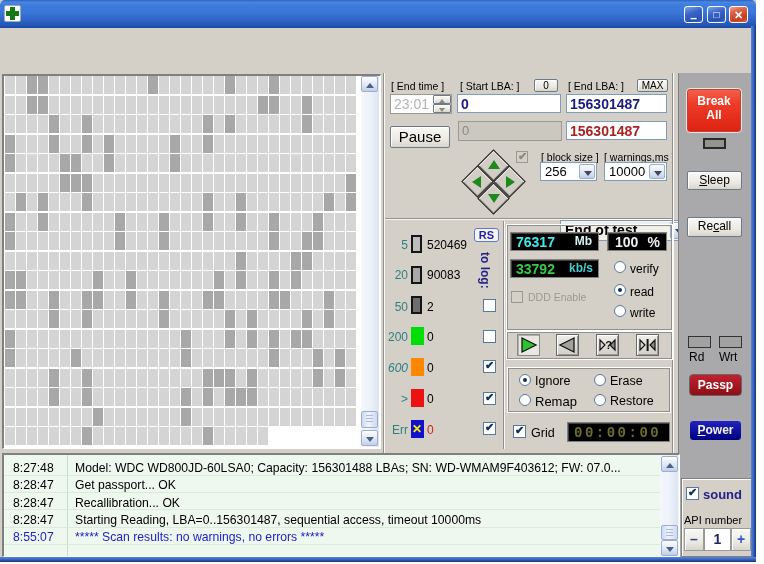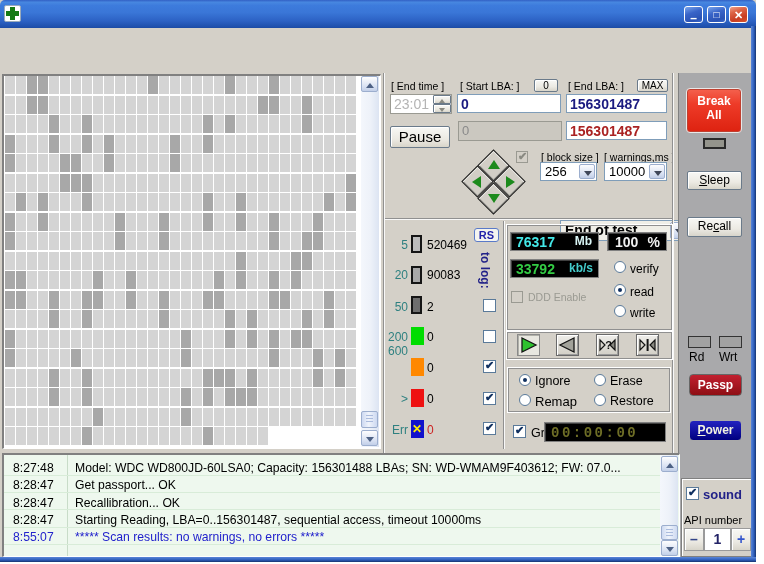--- a/index.html
+++ b/index.html
@@ -758,21 +758,21 @@
     <div class="legval" style="left:427px;top:238px;color:#000;">520469</div>
     <div class="legnum" style="left:382px;top:268px;">20</div>
     <div class="legblock" style="left:411px;top:266px;background:#a8a8a8;border:2px solid #151515;width:11px;"></div>
     <div class="legval" style="left:427px;top:268px;color:#000;">90083</div>
     <div class="legnum" style="left:382px;top:300px;">50</div>
     <div class="legblock" style="left:411px;top:296px;background:#6e6e6e;border:2px solid #151515;width:11px;"></div>
     <div class="legval" style="left:427px;top:300px;color:#000;">2</div>
     <div class="legnum" style="left:382px;top:330px;">200</div>
     <div class="legblock" style="left:411px;top:327px;background:#00dd00;border:none;width:13px;"></div>
     <div class="legval" style="left:427px;top:330px;color:#000;">0</div>
-    <div class="legnum" style="left:382px;top:344px;">600</div>
+    <div class="legnum" style="left:382px;top:361px;font-style:italic;">600</div>
     <div class="legblock" style="left:411px;top:358px;background:#ff8800;border:none;width:13px;"></div>
     <div class="legval" style="left:427px;top:361px;color:#000;">0</div>
     <div class="legnum" style="left:382px;top:392px;">&gt;</div>
     <div class="legblock" style="left:411px;top:389px;background:#ee1111;border:none;width:13px;"></div>
     <div class="legval" style="left:427px;top:392px;color:#000;">0</div>
     <div class="legnum" style="left:382px;top:423px;">Err</div>
     <div class="legblock" style="left:411px;top:420px;background:#1111cc;border:none;width:13px;">
       <span style="position:absolute;left:1px;top:2px;color:#ffee00;font-size:12px;font-weight:bold;">✕</span>
     </div>
     <div class="legval" style="left:427px;top:423px;color:#cc2222;">0</div>
@@ -833,21 +833,21 @@
     <div class="radio on" style="left:519px;top:374px;"></div>
     <div class="lbl" style="left:535px;top:374px;font-size:12.5px;">Ignore</div>
     <div class="radio" style="left:519px;top:394px;"></div>
     <div class="lbl" style="left:535px;top:394px;font-size:13px;">Remap</div>
     <div class="radio" style="left:594px;top:374px;"></div>
     <div class="lbl" style="left:610px;top:374px;font-size:12.5px;">Erase</div>
     <div class="radio" style="left:594px;top:394px;"></div>
     <div class="lbl" style="left:610px;top:394px;font-size:12.5px;">Restore</div>
     <div class="cb on" style="left:513px;top:425px;"></div>
     <div class="lbl" style="left:531px;top:426px;font-size:12.5px;">Grid</div>
-    <div class="lcd" style="left:544px;top:422px;width:122px;height:20px;">
+    <div class="lcd" style="left:567px;top:422px;width:103px;height:20px;">
       <span style="position:absolute;left:6px;top:2px;color:#6e6e26;font-size:14px;letter-spacing:2.5px;font-family:'Liberation Mono',monospace;">00:00:00</span>
     </div>
 
   <div id="rstrip"></div>
     <div class="rbtn" style="left:686px;top:88px;width:56px;height:45px;background:linear-gradient(180deg,#f4624e 0%,#ee3b28 35%,#dd2210 100%);border:1px solid #e8e8e8;box-shadow:0 0 0 1px #c04030 inset;padding-top:5px;">Break<br>All</div>
     <div style="position:absolute;left:703px;top:138px;width:23px;height:11px;background:#94948c;border:2px solid #2a2a2a;"></div>
     <div class="btn" style="left:687px;top:171px;width:55px;height:19px;font-size:12px;line-height:16px;"><u>S</u>leep</div>
     <div class="btn" style="left:687px;top:217px;width:55px;height:20px;font-size:12px;line-height:17px;">Re<u>c</u>all</div>
     <div style="position:absolute;left:688px;top:336px;width:23px;height:12px;background:#a2a2a2;border:1px solid #333;"></div>
     <div style="position:absolute;left:719px;top:336px;width:23px;height:12px;background:#a2a2a2;border:1px solid #333;"></div>

